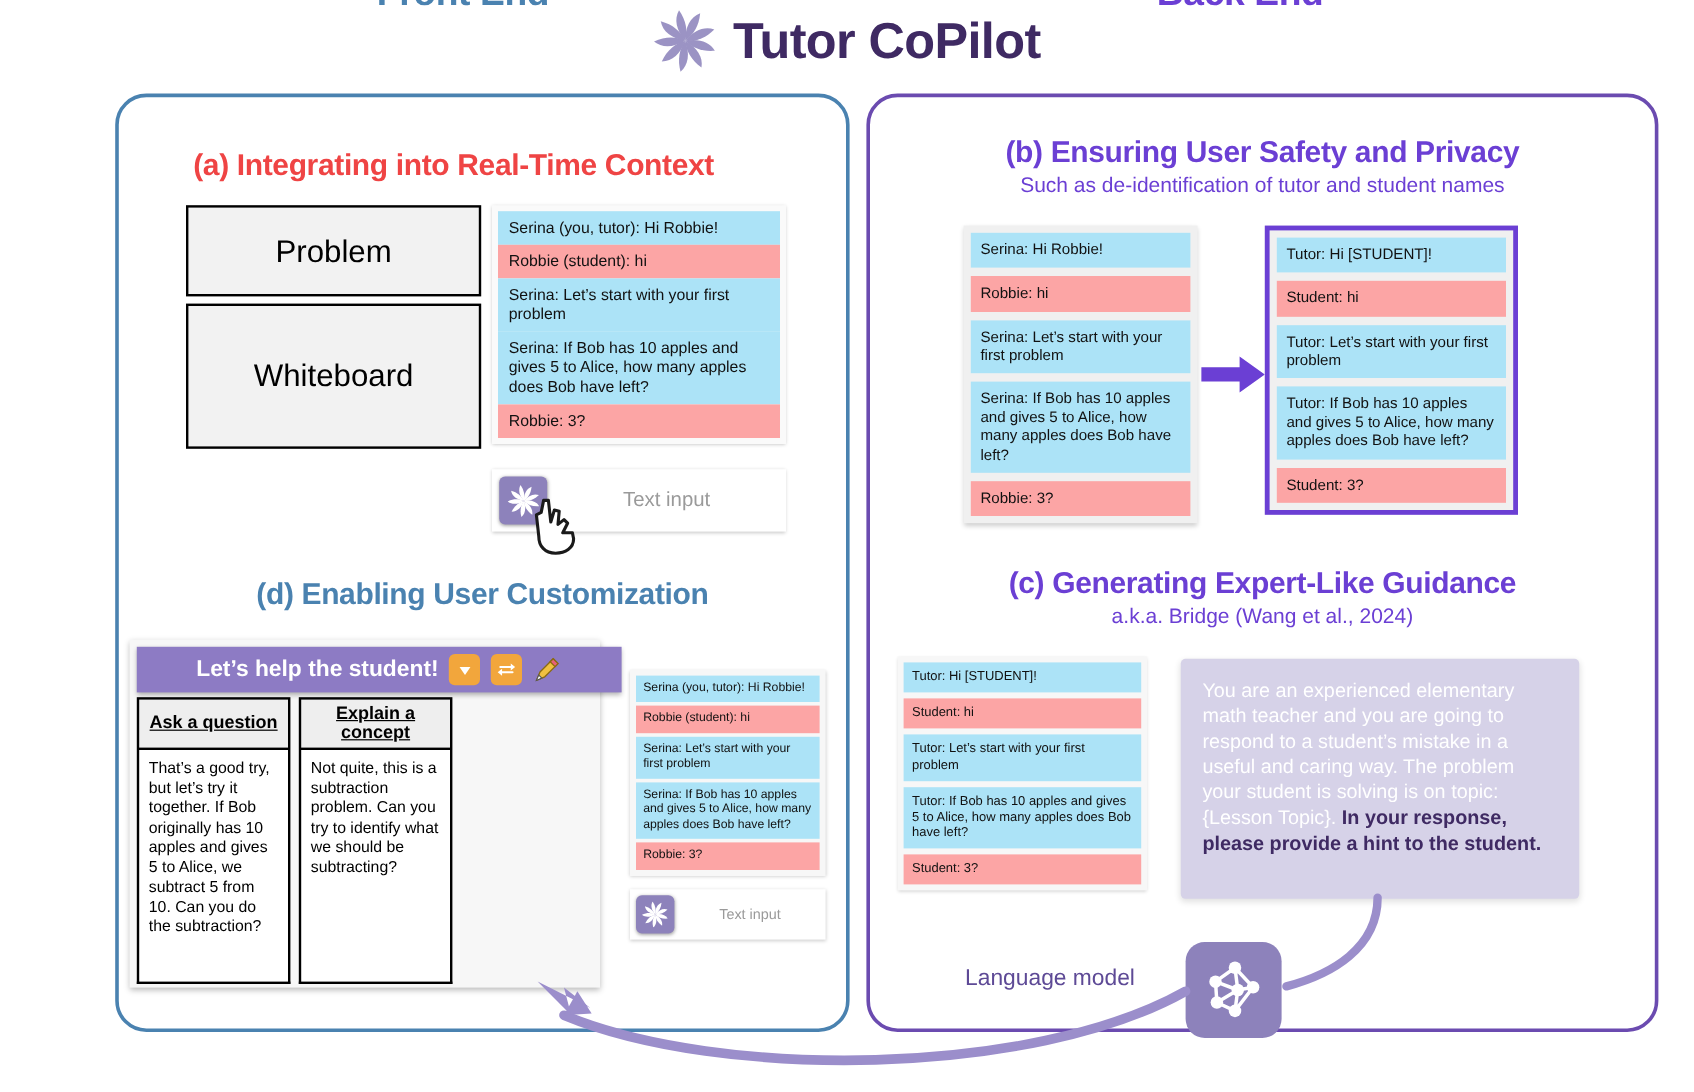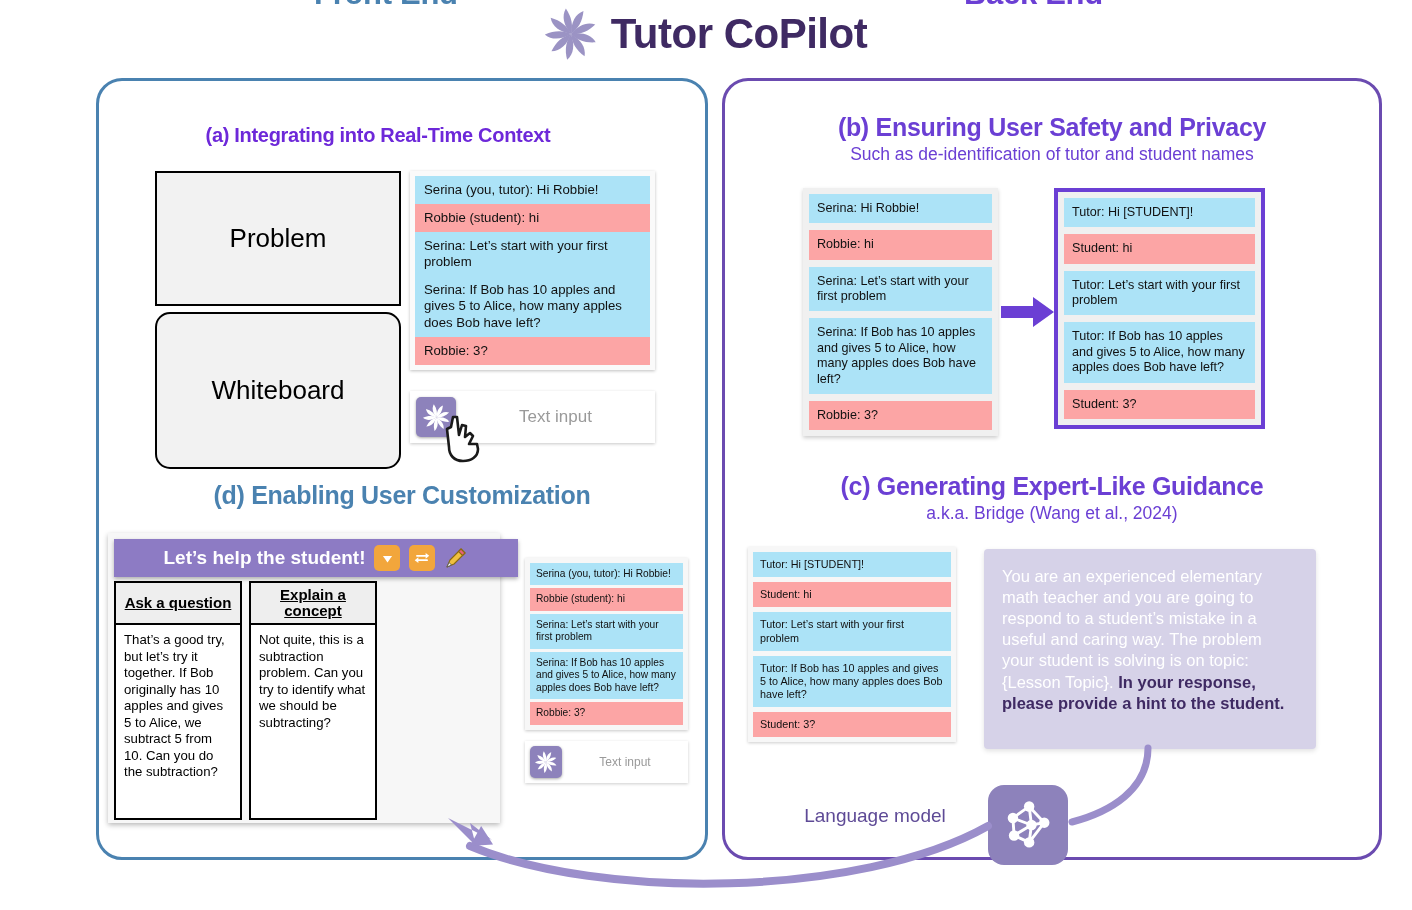--- a/index.html
+++ b/index.html
@@ -36,21 +36,21 @@
   .panel-label {
     position: absolute; top: -24px; background: #fff; padding: 0 14px;
     font-size: 31px; font-weight: bold; letter-spacing: -0.3px; z-index: 20;
   }
   #frontend-label { left: 300px; color: #4a82b0; }
   #backend-label { left: 950px; color: #6b3fd4; }
 
   
   .sec-title { text-align: center; font-weight: bold; letter-spacing: -0.3px; }
   #sec-a-title { position: absolute; left: 96px; top: 124px; width: 564px;
-                 font-size: 20px; color: #6d28d9; }
+                 font-size: 25px; color: #ef4444; }
   #sec-d-title { position: absolute; left: 96px; top: 481px; width: 612px;
                  font-size: 25px; color: #4a82b0; }
   #sec-b-title { position: absolute; left: 722px; top: 113px; width: 660px;
                  font-size: 25px; color: #6b3fd4; }
   #sec-b-sub   { position: absolute; left: 722px; top: 144px; width: 660px;
                  text-align: center; font-size: 17.5px; color: #6b3fd4; }
   #sec-c-title { position: absolute; left: 722px; top: 472px; width: 660px;
                  font-size: 25px; color: #6b3fd4; }
   #sec-c-sub   { position: absolute; left: 722px; top: 503px; width: 660px;
                  text-align: center; font-size: 17.5px; color: #6b3fd4; }
@@ -61,22 +61,22 @@
   .bubble.student { background: #fca5a5; }
 
   
   #interface-a { position: absolute; left: 155px; top: 171px; width: 500px; height: 272px; }
   #board-col { position: absolute; left: 0; top: 0; width: 246px; height: 272px; }
   .board-box {
     background: #f2f2f2; border: 2.5px solid #000;
     display: flex; align-items: center; justify-content: center;
     font-size: 26px; color: #000;
   }
-  #problem-box { height: 135px; }
-  #whiteboard-box { height: 157px; margin-top: 6px; border-radius: 15px; }
+  #problem-box { height: 76px; }
+  #whiteboard-box { height: 121px; margin-top: 6px; }
 
   #chat-col-a {
     position: absolute; left: 255px; top: 0; width: 245px;
     background: #fafafa; box-shadow: 0 1px 3px rgba(0,0,0,.25);
   }
   #chat-col-a .list { padding: 5px; display: flex; flex-direction: column; gap: 4px; }
   #chat-col-a .bubble { font-size: 13.2px; }
   #input-bar-a {
     position: absolute; left: 255px; top: 220px; width: 245px; height: 52px;
     background: #fff; box-shadow: 0 1px 3px rgba(0,0,0,.22);

